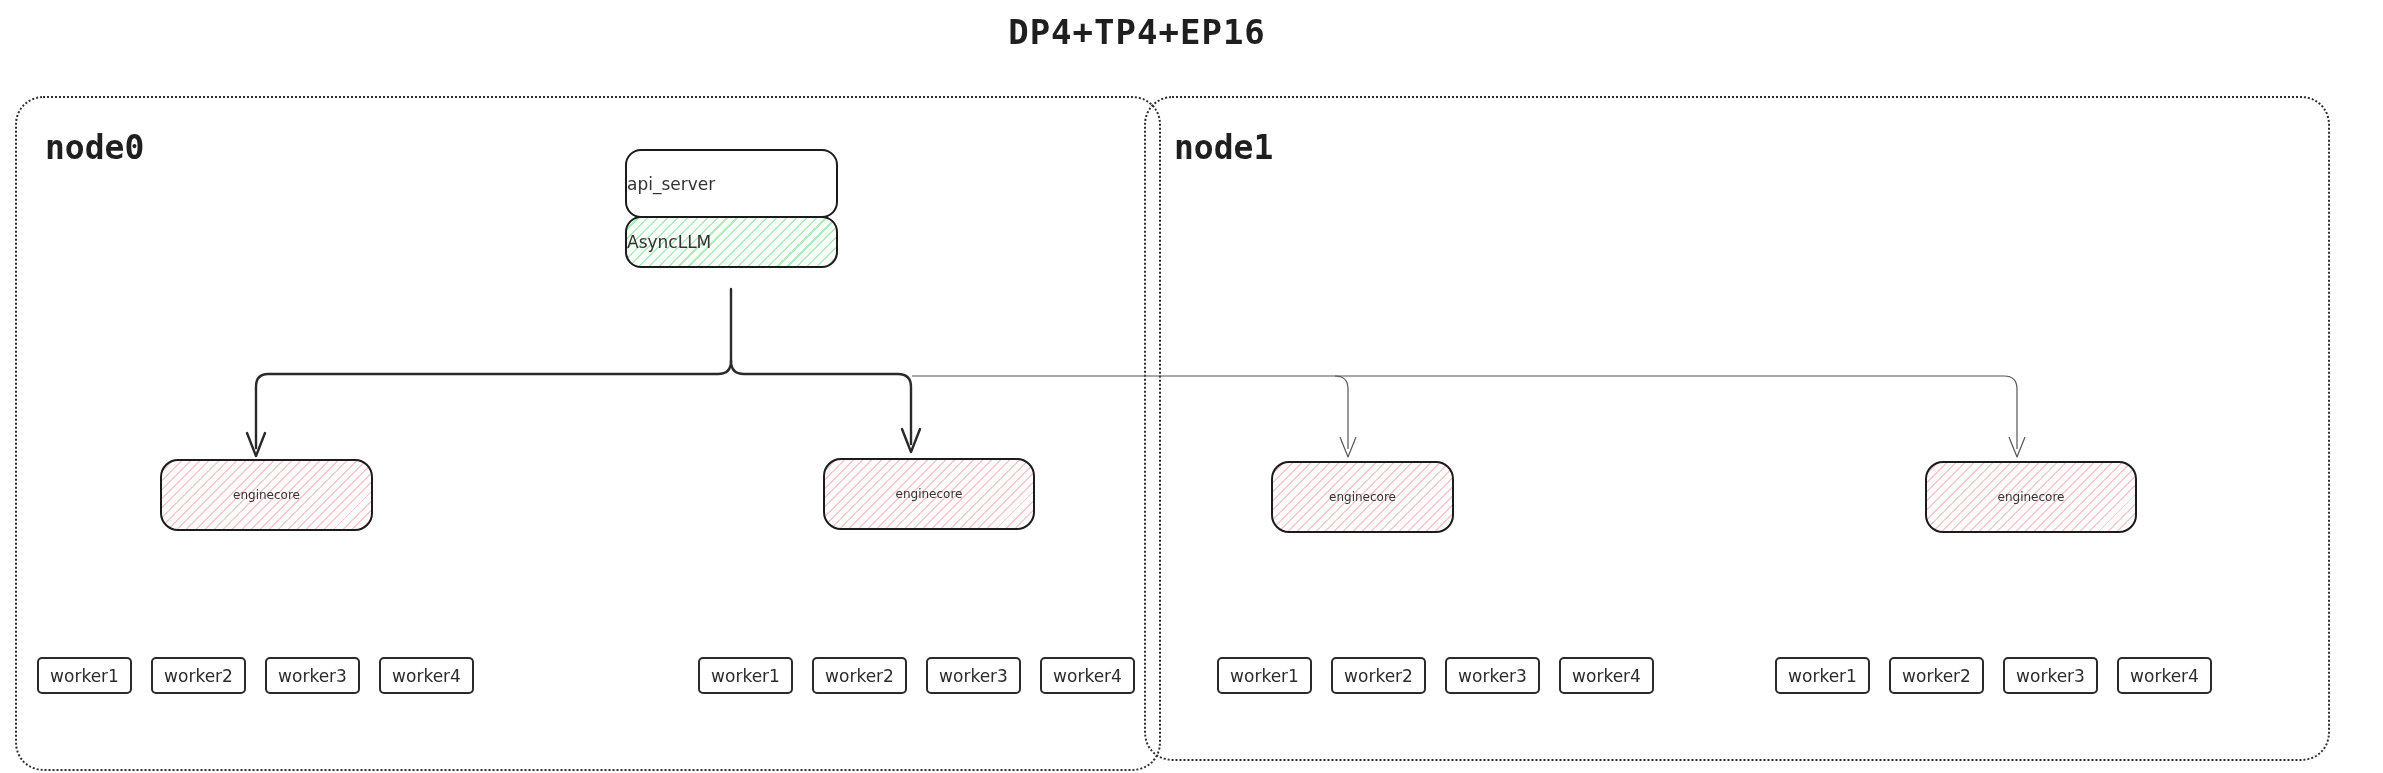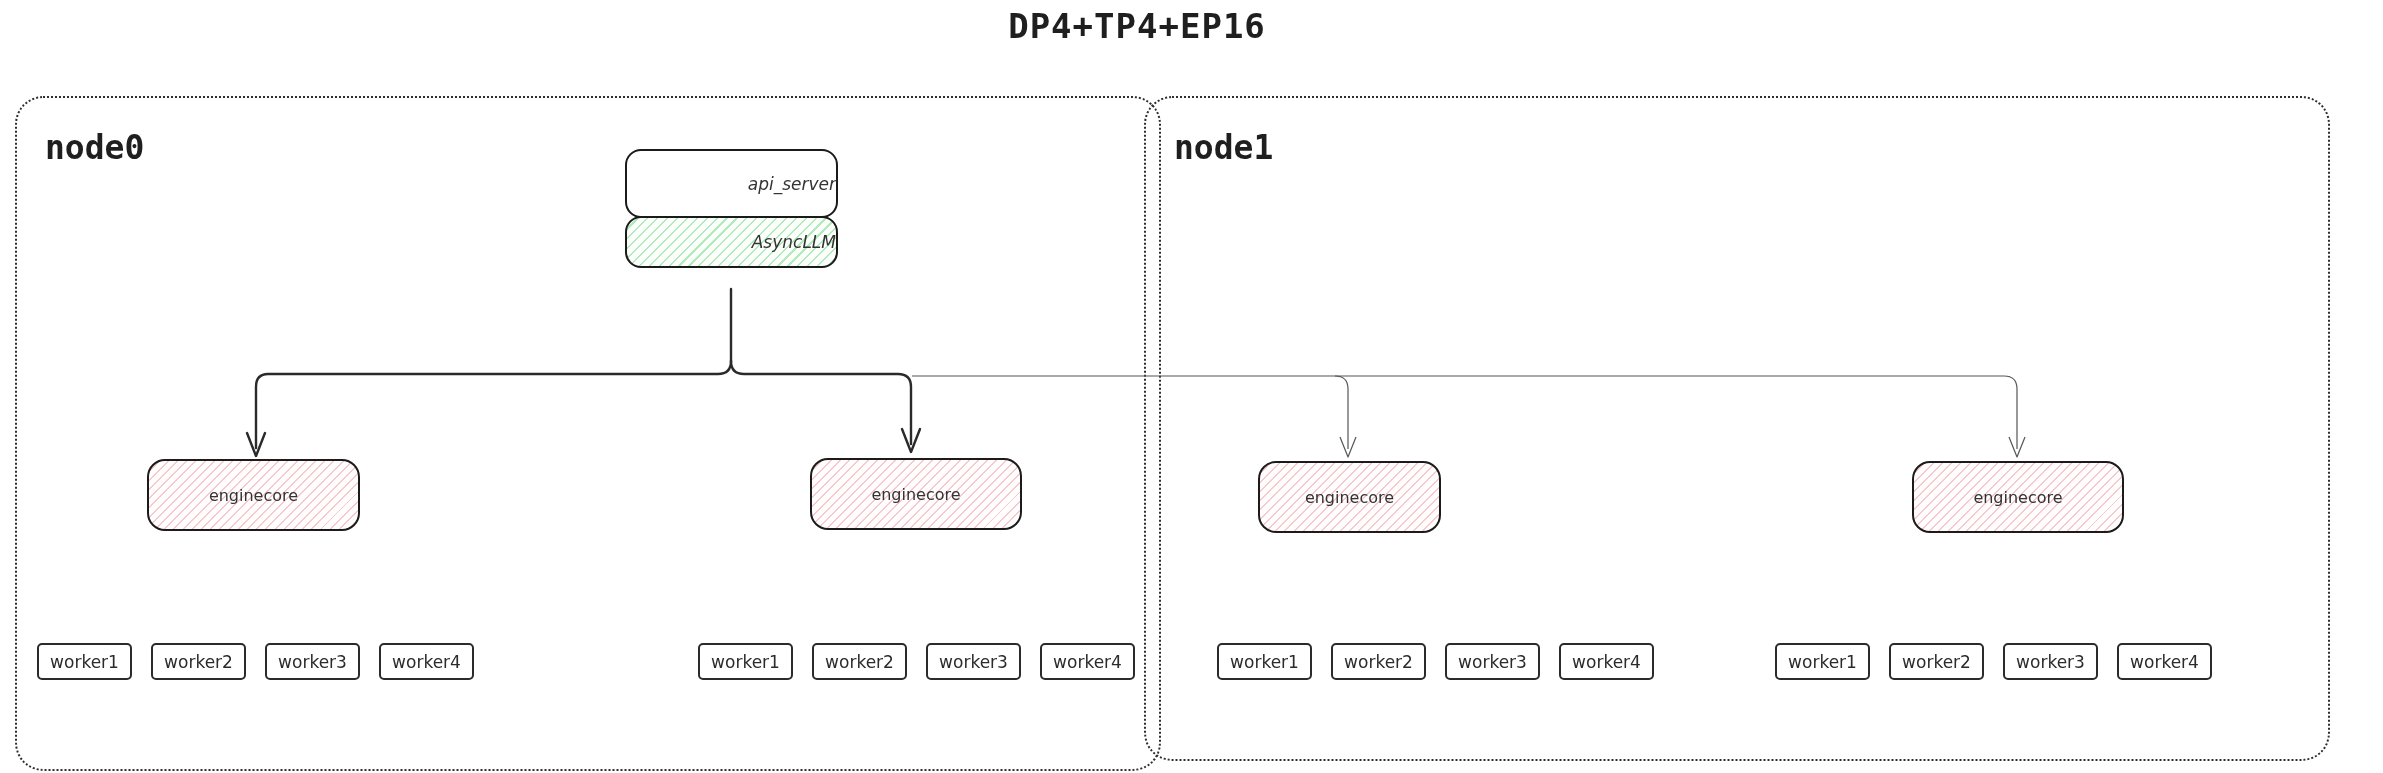--- a/index.html
+++ b/index.html
@@ -9,21 +9,21 @@
     height: 773px;
     background: #ffffff;
     font-family: "DejaVu Sans", "Liberation Sans", sans-serif;
     color: #333333;
     overflow: hidden;
   }
 
   .title {
     position: absolute;
     left: 1137px;
-    top: 6px;
+    top: 12px;
     transform: translateX(-50%);
     font-family: "DejaVu Sans Mono", "Liberation Mono", monospace;
     font-size: 34px;
     font-weight: bold;
     color: #1f1f1f;
     letter-spacing: 1px;
     white-space: nowrap;
   }
 
   .node {
@@ -59,25 +59,24 @@
     top: 149px;
     width: 213px;
   }
   .box {
     box-sizing: border-box;
     width: 213px;
     border: 2.5px solid #1b1b1b;
     border-radius: 16px;
     display: flex;
     align-items: center;
-    justify-content: flex-end;
+    justify-content: flex-start;
     font-size: 17px;
     color: #333333;
     background: #ffffff;
-    font-style: italic;
   }
   .box.api   { height: 69px; position: relative; z-index: 2; }
   .box.async {
     height: 52px;
     margin-top: -2px;
     position: relative;
     z-index: 1;
     background:
       repeating-linear-gradient(135deg,
         rgba(110, 220, 130, 0.55) 0px,
@@ -89,29 +88,30 @@
 
   .enginecore {
     position: absolute;
     box-sizing: border-box;
     height: 72px;
     border: 2.5px solid #1b1b1b;
     border-radius: 18px;
     display: flex;
     align-items: center;
     justify-content: center;
-    font-size: 16px;
+    font-size: 12px;
     color: #333333;
     background:
       repeating-linear-gradient(135deg,
         rgba(235, 140, 140, 0.45) 0px,
         rgba(235, 140, 140, 0.45) 1.4px,
         transparent 1.4px,
         transparent 6.5px),
       #fffdfd;
+    margin-left: 13px;
   }
   .ec1 { left: 147px;  top: 459px; width: 213px; }
   .ec2 { left: 810px;  top: 458px; width: 212px; }
   .ec3 { left: 1258px; top: 461px; width: 183px; }
   .ec4 { left: 1912px; top: 461px; width: 212px; }
 
   .worker-row {
     position: absolute;
     top: 643px;
     display: flex;
@@ -129,20 +129,21 @@
     padding: 0 3px;
     border: 2px solid #2b2b2b;
     border-radius: 5px;
     background: #ffffff;
     display: flex;
     align-items: center;
     justify-content: center;
     font-size: 17px;
     color: #2b2b2b;
     white-space: nowrap;
+    margin-top: 14px;
   }
 </style>
 </head>
 <body>
 
 <div class="canvas">
 
   <div class="title">DP4+TP4+EP16</div>
 
   <div class="node node0">

